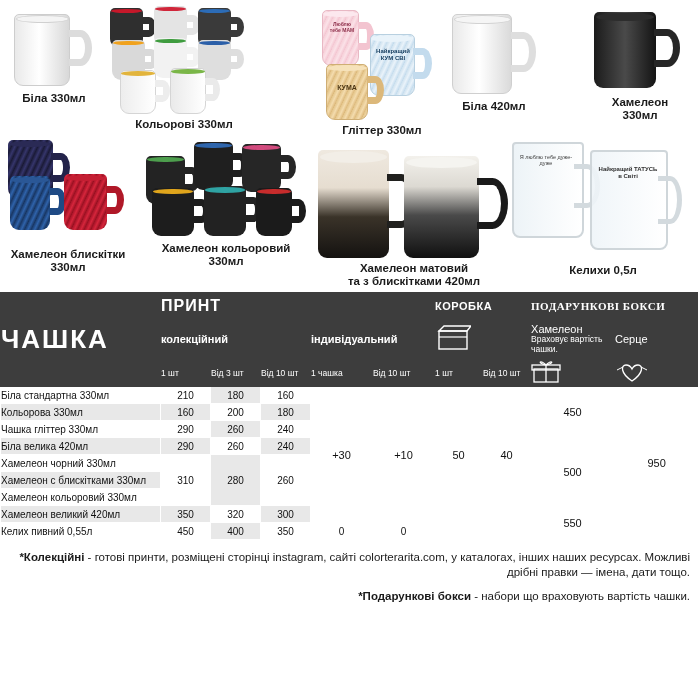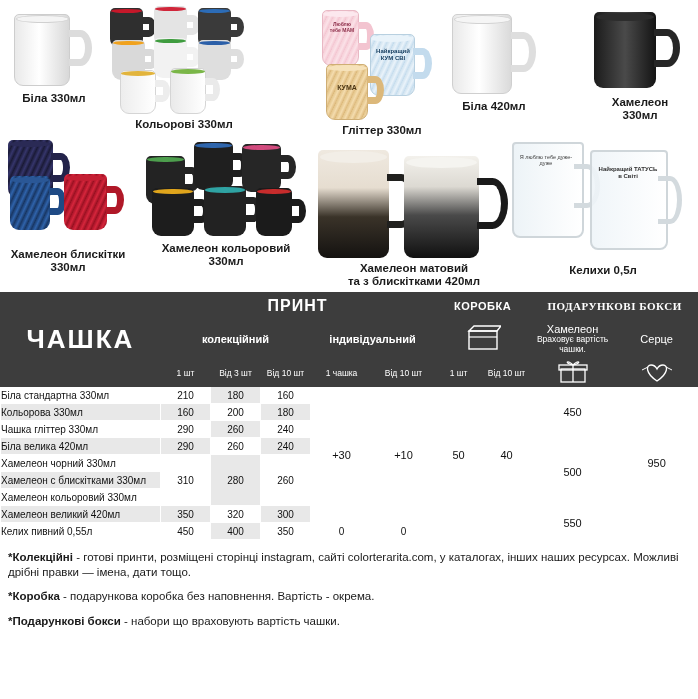--- a/index.html
+++ b/index.html
@@ -57,21 +57,21 @@
     border-collapse: collapse;
     width: 698px;
     table-layout: fixed;
     font-size: 10px;
   }
   table.price td, table.price th {
     border: 1px solid #ffffff;
     padding: 0;
     vertical-align: middle;
   }
-  .hdr { background: #3d3d3d; color: #ffffff; text-align: center; }
+  .hdr { background: #3d3d3d; color: #ffffff; text-align: left; }
   .hdr-title {
     font-size: 26px; font-weight: bold; letter-spacing: 2px;
   }
   .hdr-group { font-size: 16px; font-weight: bold; letter-spacing: 1px; }
   .hdr-sub { font-size: 11px; }
   .hdr-small { font-size: 8.5px; font-weight: normal; line-height: 1.15; }
   .rowname {
     background: #ffffff; color: #111; text-align: left;
     padding-left: 4px; font-size: 10px; height: 17px;
     border-bottom: 1px solid #cfcfcf; border-right: 1px solid #cfcfcf;
@@ -89,21 +89,21 @@
     border: 1px solid #cfcfcf;
   }
   .box-icon-cell { background: #3d3d3d; }
 
   
   .notes {
     position: absolute; left: 0; top: 544px; width: 698px;
     padding: 6px 8px 0 8px;
     font-size: 11.5px; color: #1a1a1a; line-height: 1.32;
   }
-  .note { margin: 0 0 9px 0; }
+  .note { margin: 0 0 9px 0; text-align: right; }
   .note b { font-weight: bold; }
 </style>
 </head>
 <body>
 
 <div id="page">
 
   <div class="gallery">
 
     <div class="cell" style="left:14px; top:14px; width:78px; height:72px;">
@@ -434,20 +434,17 @@
       </tr>
     </tbody>
       </table>
   </div>
 
   <div class="notes">
     <p class="note">
       <b>*Колекційні</b><span> - готові принти, розміщені сторінці instagram, сайті colorterarita.com, у каталогах, інших наших ресурсах. Можливі дрібні правки — імена, дати тощо.</span>
     </p>
     <p class="note">
-      <b>*Коробка</b><span> - подарункова коробка без наповнення. Вартість - окрема.</span>
-    </p>
-    <p class="note">
       <b>*Подарункові бокси</b><span> - набори що враховують вартість чашки.</span>
     </p>
   </div>
 
 </div>
 
 </body></html>

